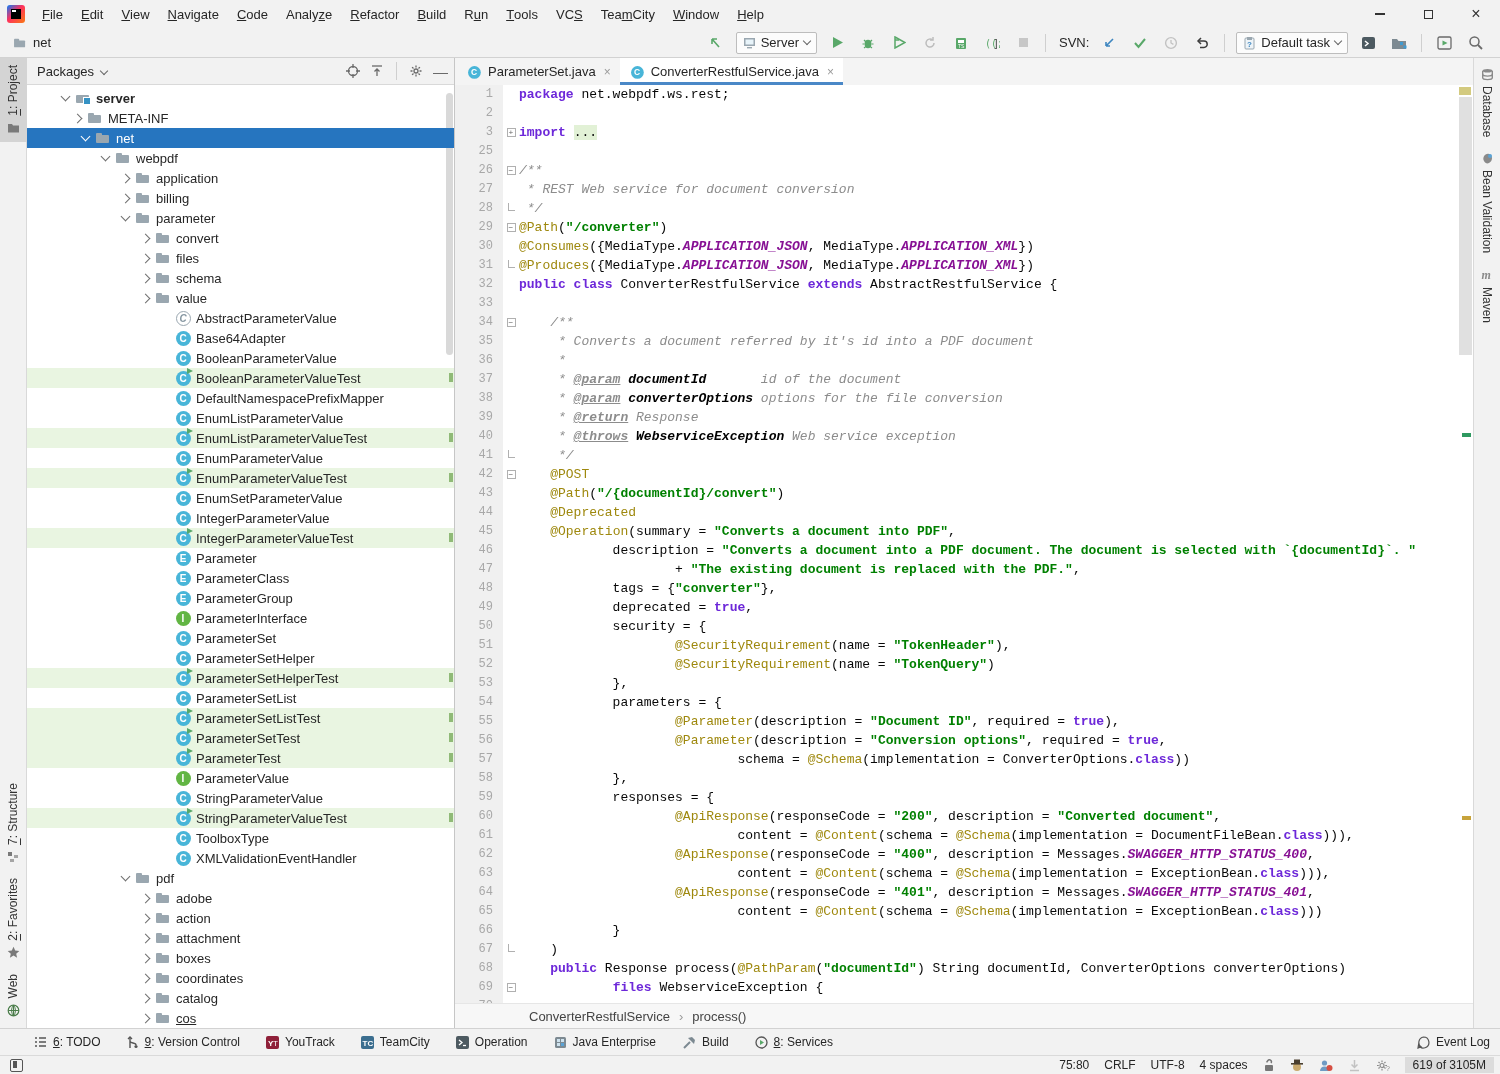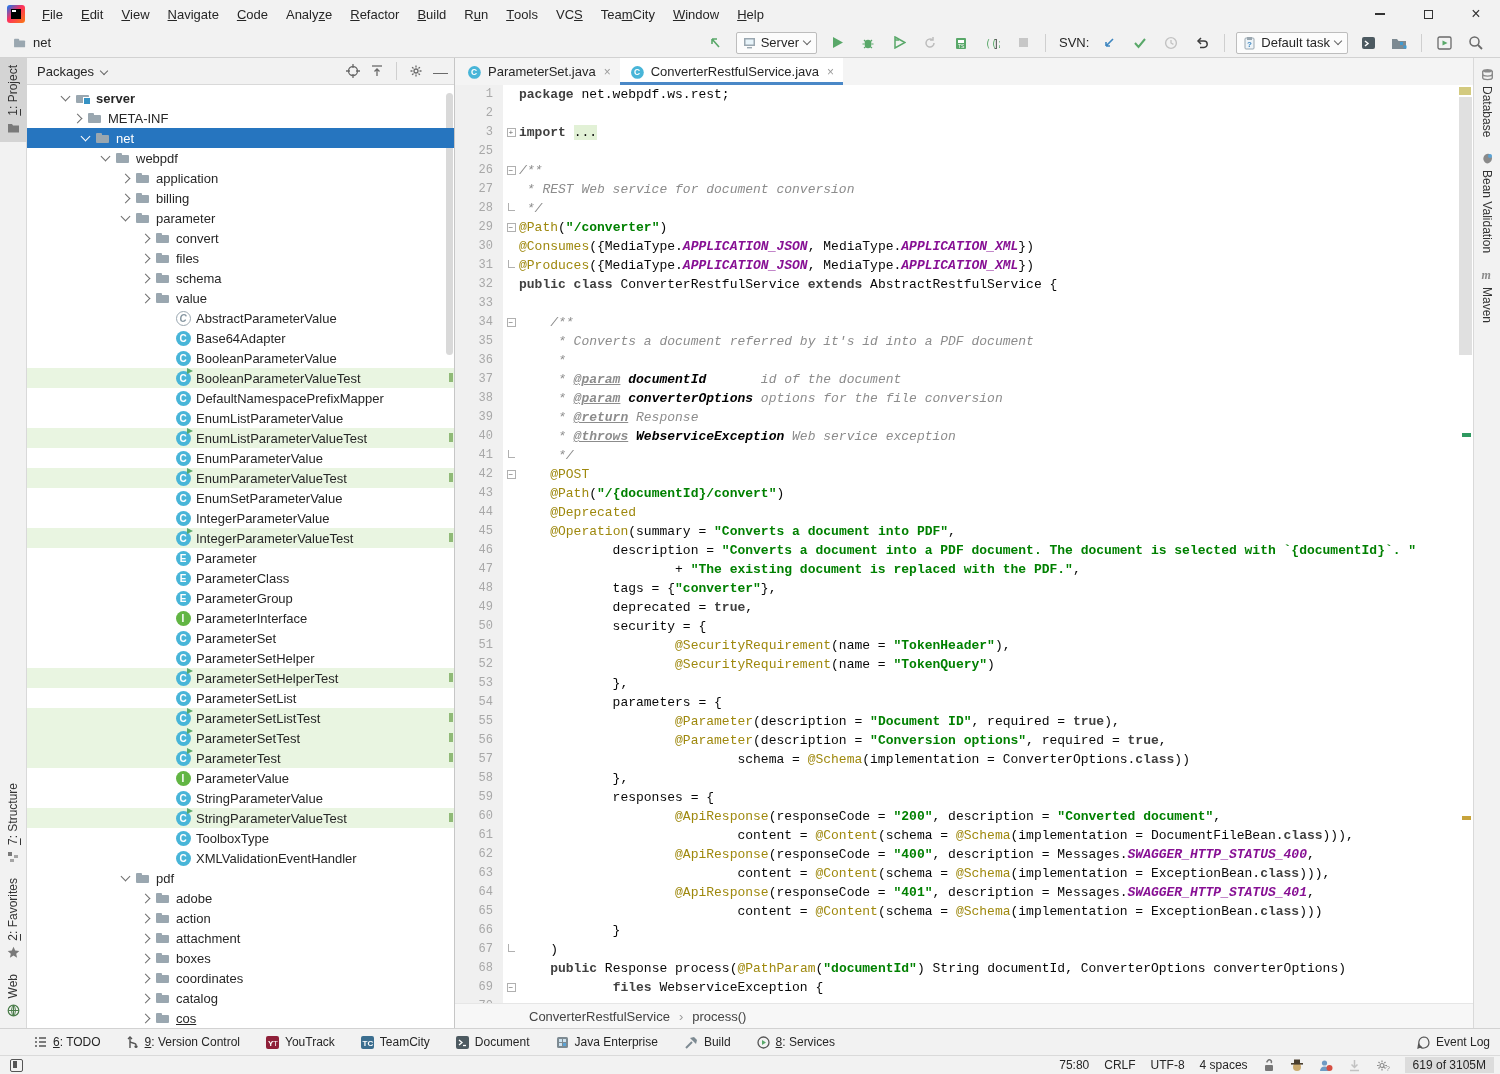--- a/index.html
+++ b/index.html
@@ -84,21 +84,21 @@
   .tab { display:flex; align-items:center; gap:6px; padding:0 9px; position:relative; }
   .tab.active { background:#fff; box-shadow:inset 0 -3px 0 #4a88c7; }
   .tab .close { color:#9a9a9a; font-size:12px; margin-left:2px; }
   .code-wrap { flex:1; position:relative; overflow:hidden; }
   .gutter-bg { position:absolute; left:0; top:0; bottom:0; width:48px; background:#f0f0f0; }
   .code-line { height:19px; line-height:19px; display:flex; font-family:"Liberation Mono",monospace; font-size:13px; white-space:pre; position:relative; }
   .ln { width:48px; flex:none; text-align:right; padding-right:10px; color:#a8a8a8; font-size:12px; background:#f0f0f0; }
   .fold-col { width:16px; flex:none; display:flex; align-items:center; justify-content:center; }
   .fold-box { width:9px; height:9px; border:1px solid #b0b0b0; background:#fff; color:#666; font:8px/7px "Liberation Mono",monospace; text-align:center; }
   .fold-end { width:7px; height:8px; border-left:1px solid #b0b0b0; border-bottom:1px solid #b0b0b0; margin-top:-3px; }
-  .kw  { color:#404040; font-weight:bold; }
+  .kw  { color:#6d28d9; font-weight:bold; }
   .str { color:#008000; font-weight:bold; }
   .ann { color:#9e880d; }
   .cst { color:#871094; font-style:italic; font-weight:bold; }
   .cmt { color:#8c8c8c; font-style:italic; }
   .tag { color:#8c8c8c; font-style:italic; font-weight:bold; text-decoration:underline; }
   .tgv { color:#000000; font-style:italic; font-weight:bold; }
   .pl  { color:#080808; }
   .fold { background:#e2f1d6; color:#080808; }
   .ed-thumb { position:absolute; right:1px; top:12px; width:13px; height:258px; background:#e0e0e0; }
   .insp-square { position:absolute; right:2px; top:2px; width:12px; height:8px; background:#d3ca7f; }
@@ -846,21 +846,21 @@
       <span>TeamCity</span>
     </div>
     <div class="bb-item">
       <span>
         <svg width="13" height="13" viewBox="0 0 13 13">
           <rect width="13" height="13" rx="2" fill="#4d5a61"></rect>
           <path d="M3 4 l3 2.5 L3 9" stroke="#fff" stroke-width="1.3" fill="none"></path>
           <path d="M7 9.5 h3" stroke="#fff" stroke-width="1.3"></path>
         </svg>
       </span>
-      <span>Document</span>
+      <span>Operation</span>
     </div>
     <div class="bb-item">
       <span>
         <svg width="13" height="13" viewBox="0 0 13 13">
           <rect x="1" y="1" width="11" height="11" rx="1.5" fill="#7d8a92"></rect>
           <rect x="3" y="3" width="3" height="3" fill="#cfe3ef"></rect>
           <rect x="7" y="3" width="3" height="3" fill="#cfe3ef"></rect>
           <rect x="3" y="7" width="3" height="3" fill="#cfe3ef"></rect>
           <rect x="7" y="7" width="3" height="3" fill="#5aa3d6"></rect>
         </svg>

